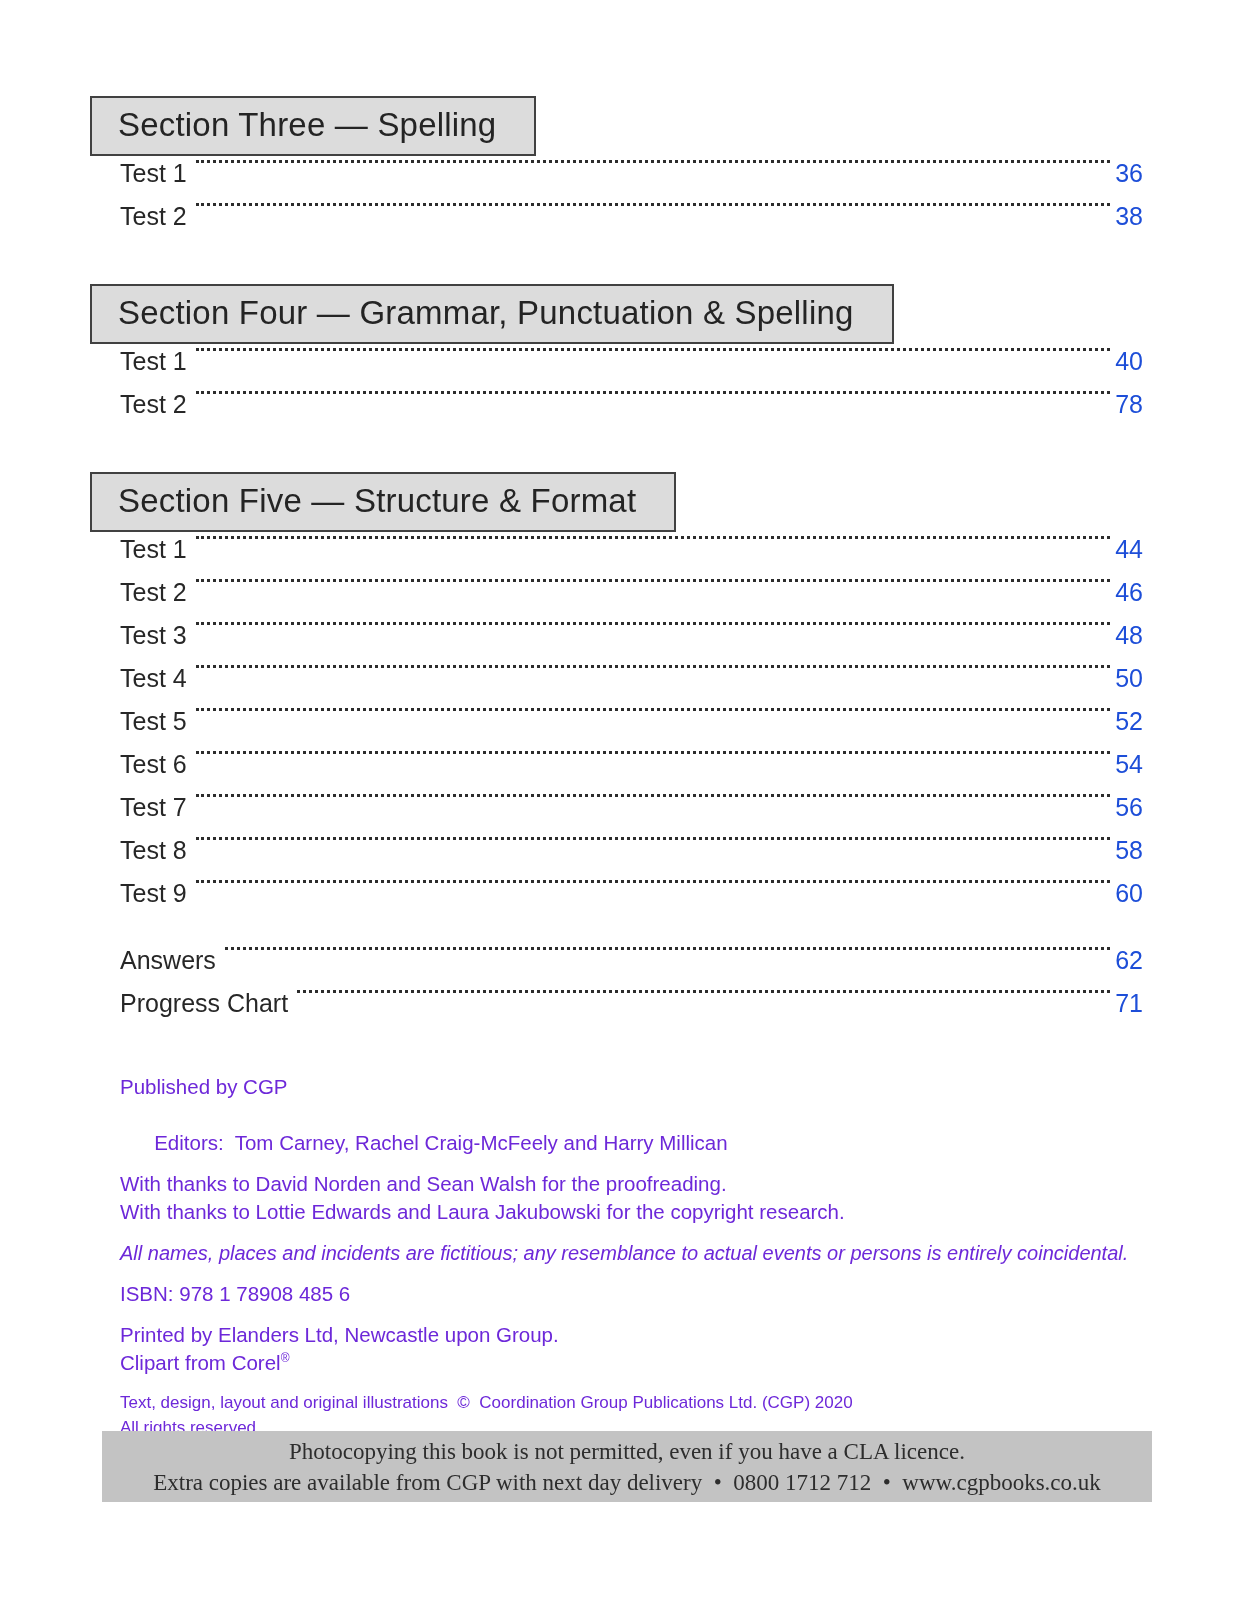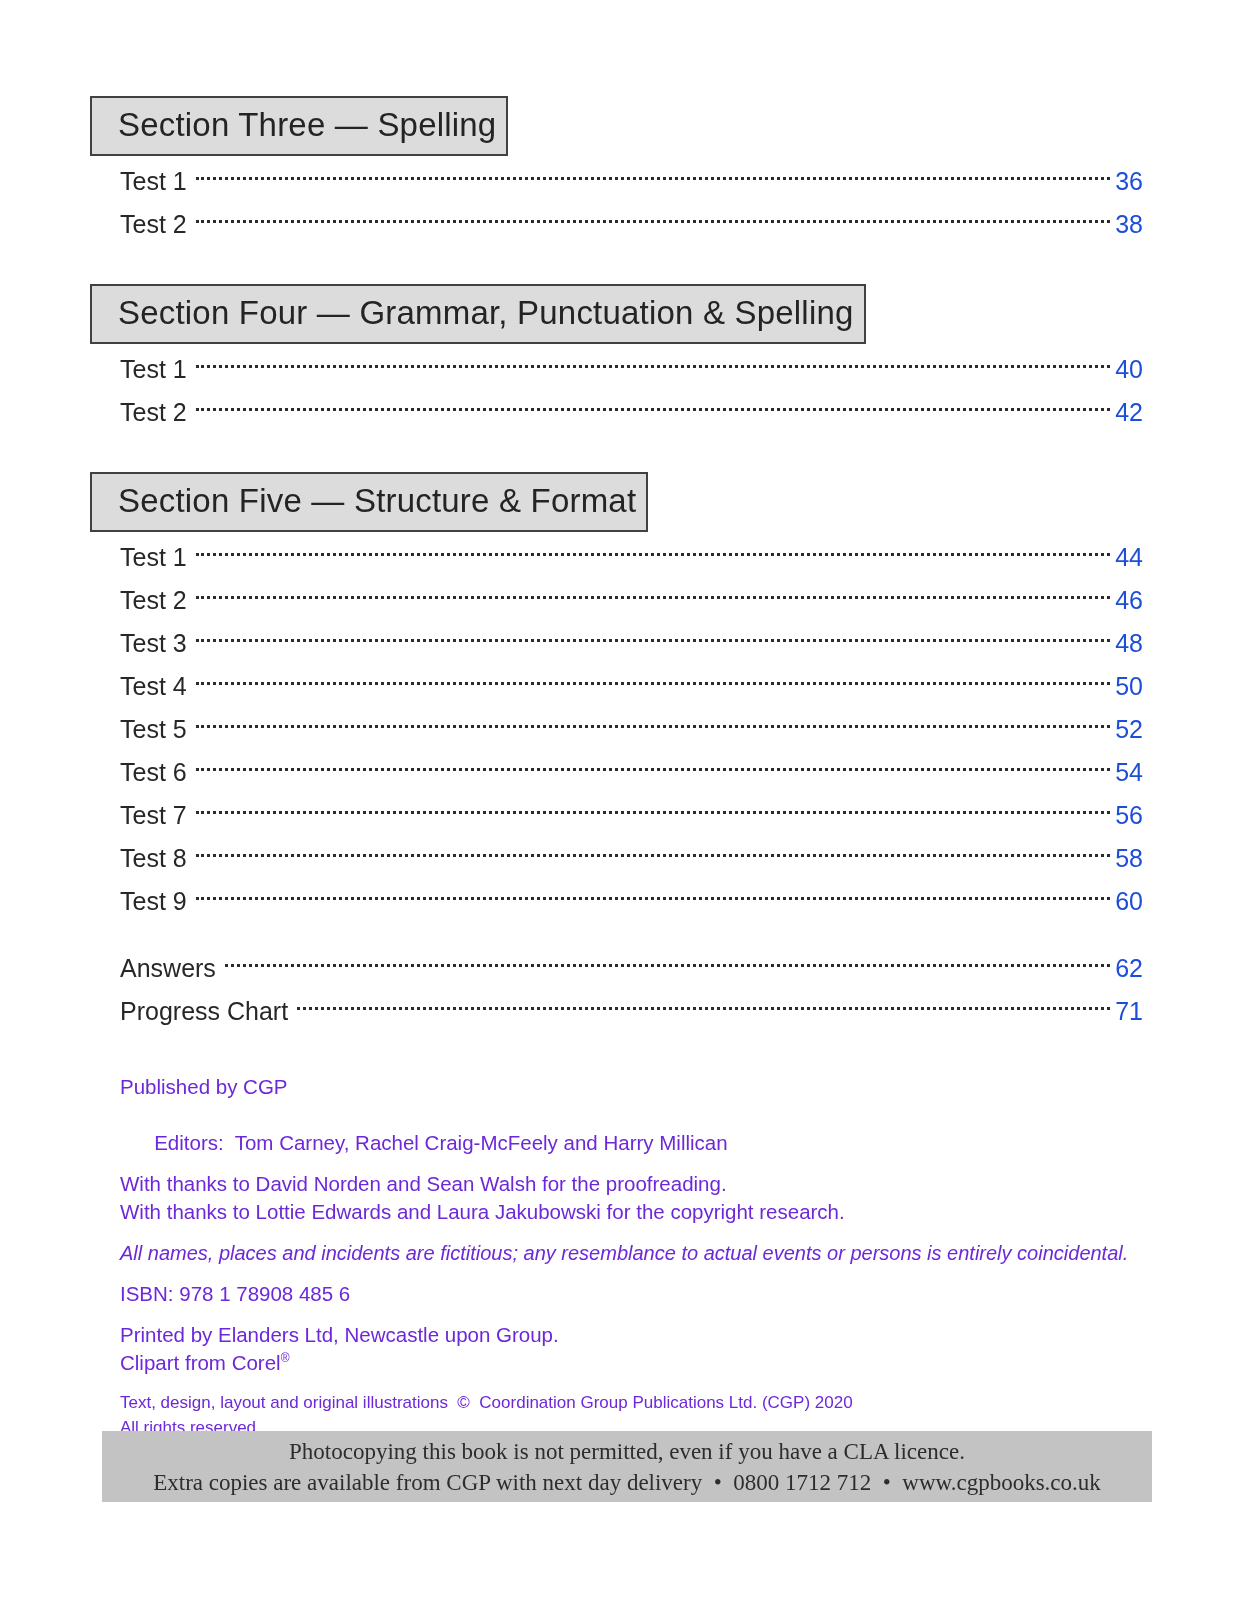--- a/index.html
+++ b/index.html
@@ -12,30 +12,30 @@
     overflow:hidden;
   }
   .section { margin:0; }
   .section-first { padding-top:96px; }
   .section-gap { margin-top:38px; }
   .section-box {
     display:inline-block;
     margin-left:90px;
     background:#dcdcdc;
     border:2px solid #414141;
-    padding:8px 10px 10px 26px;
+    padding:8px 38px 10px 26px;
     font-size:33px;
     line-height:1.15;
     color:#242424;
     letter-spacing:0.2px;
   }
   .toc-list { margin:4px 110px 0 120px; }
   .toc-row {
     display:flex;
-    align-items:center;
+    align-items:flex-start;
     height:43px;
   }
   .toc-label {
     font-size:25px;
     line-height:1.1;
     white-space:nowrap;
     color:#272727;
   }
   .toc-leader {
     flex:1;
@@ -115,21 +115,21 @@
 
         <div class="toc-row">
           <span class="toc-label">Test 1</span>
           <span class="toc-leader"></span>
           <span class="toc-page">40</span>
         </div>
 
         <div class="toc-row">
           <span class="toc-label">Test 2</span>
           <span class="toc-leader"></span>
-          <span class="toc-page">42</span>
+          <span class="toc-page">78</span>
         </div>
       </div>
   </div>
 
   <div class="section section-gap">
     <div class="section-box">Section Five — Structure &amp; Format</div>
     <div class="toc-list">
 
         <div class="toc-row">
           <span class="toc-label">Test 1</span>

